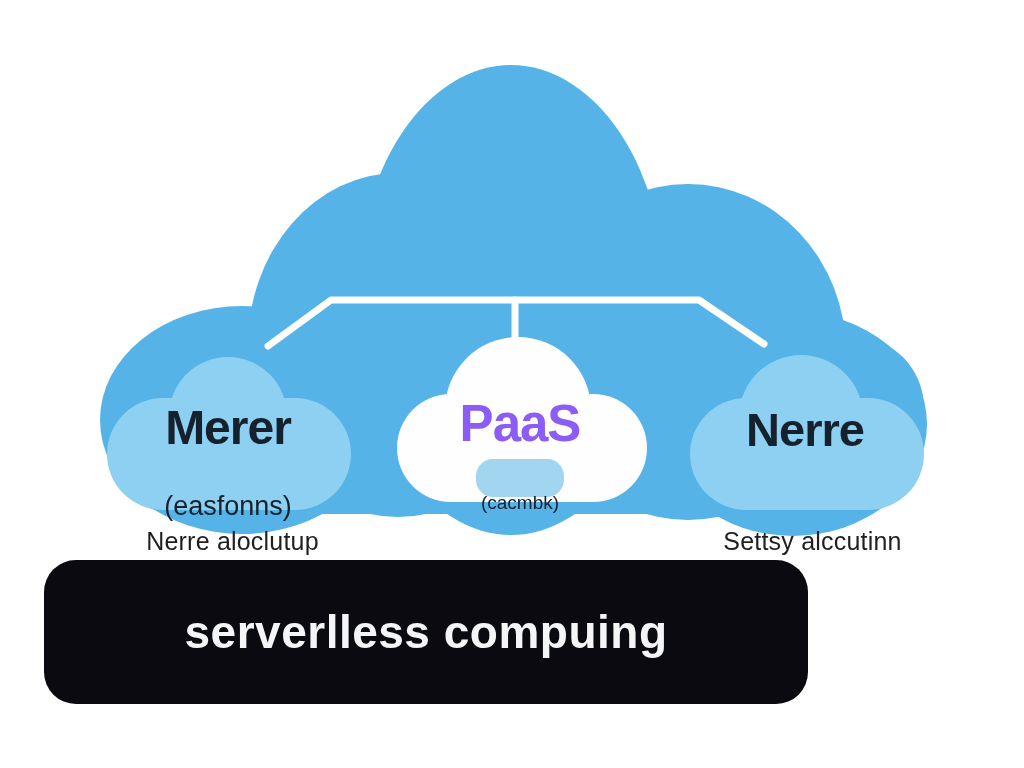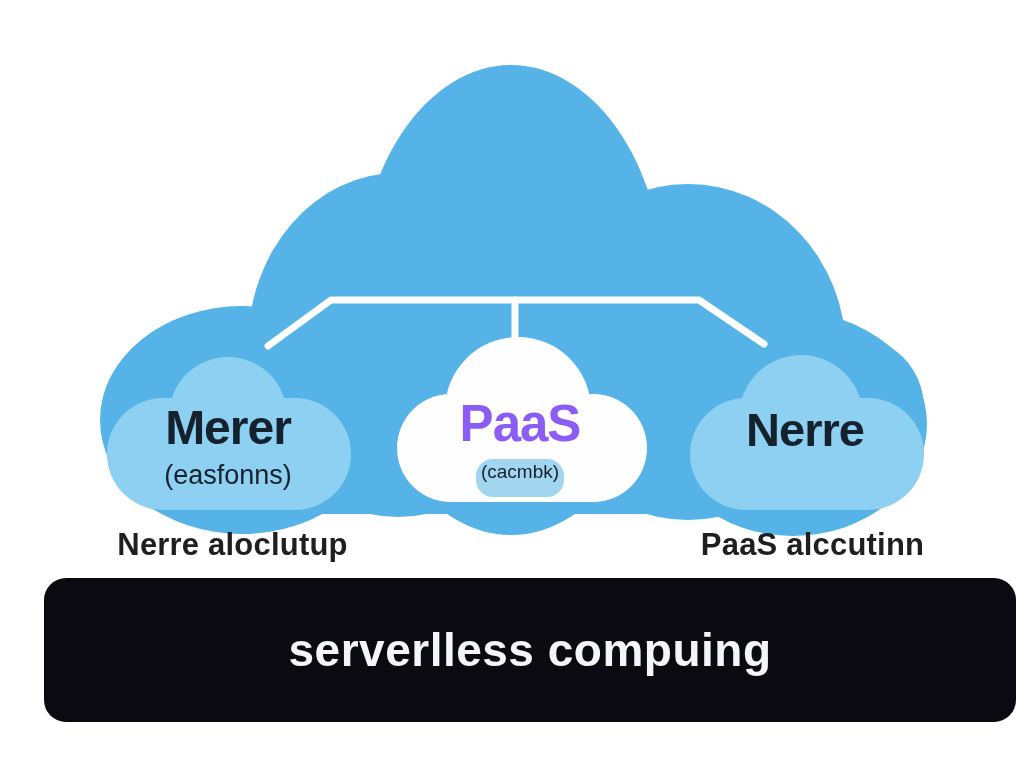--- a/index.html
+++ b/index.html
@@ -33,39 +33,40 @@
     color: var(--label-dark, #16212e);
     letter-spacing: -1px;
   }
   .iaas-title  { left: 98px;  top: 400px; width: 260px; font-size: 48px; }
   .paas-title  { left: 390px; top: 394px; width: 260px; font-size: 51px; color: #8b5cf6; }
   .saas-title  { left: 675px; top: 402px; width: 260px; font-size: 47px; }
   .node-subtitle {
     font-weight: 500;
     color: var(--label-dark, #1e2c3a);
     font-size: 27px;
+    margin-top: 31px;
   }
   .iaas-sub { left: 98px;  top: 460px; width: 260px; }
   .paas-sub { left: 390px; top: 461px; width: 260px; font-size: 19px; }
   .saas-sub { left: 675px; top: 461px; width: 260px; }
   .caption {
-    font-weight: 700;
-    font-size: 31px;
+    font-weight: 400;
+    font-size: 25px;
     color: var(--caption-dark, #1f1f1f);
     letter-spacing: 0.2px;
   }
   .caption-left  { left: 105px; top: 527px; width: 255px; }
   .caption-right { left: 685px; top: 527px; width: 255px; }
   .banner {
     position: absolute;
     left: 44px;
-    top: 578px;
-    width: 972px;
+    top: 560px;
+    width: 764px;
     height: 144px;
-    border-radius: 22px;
+    border-radius: 32px;
     background: var(--banner-bg, #0a0a10);
     display: flex;
     align-items: center;
     justify-content: center;
   }
   .banner-label {
     color: var(--banner-text, #f4f5f7);
     font-size: 46px;
     font-weight: bold;
     letter-spacing: 0.5px;
@@ -112,19 +113,19 @@
 
   <div class="txt node-title iaas-title">Merer</div>
   <div class="txt node-subtitle iaas-sub">(easfonns)</div>
 
   <div class="txt node-title paas-title">PaaS</div>
   <div class="txt node-subtitle paas-sub">(cacmbk)</div>
 
   <div class="txt node-title saas-title">Nerre</div>
 
   <div class="txt caption caption-left">Nerre aloclutup</div>
-  <div class="txt caption caption-right">PaaS alccutinn</div>
+  <div class="txt caption caption-right">Settsy alccutinn</div>
 
   <div class="banner">
     <span class="banner-label">serverlless compuing</span>
   </div>
 
 </div>
 
 </body></html>

